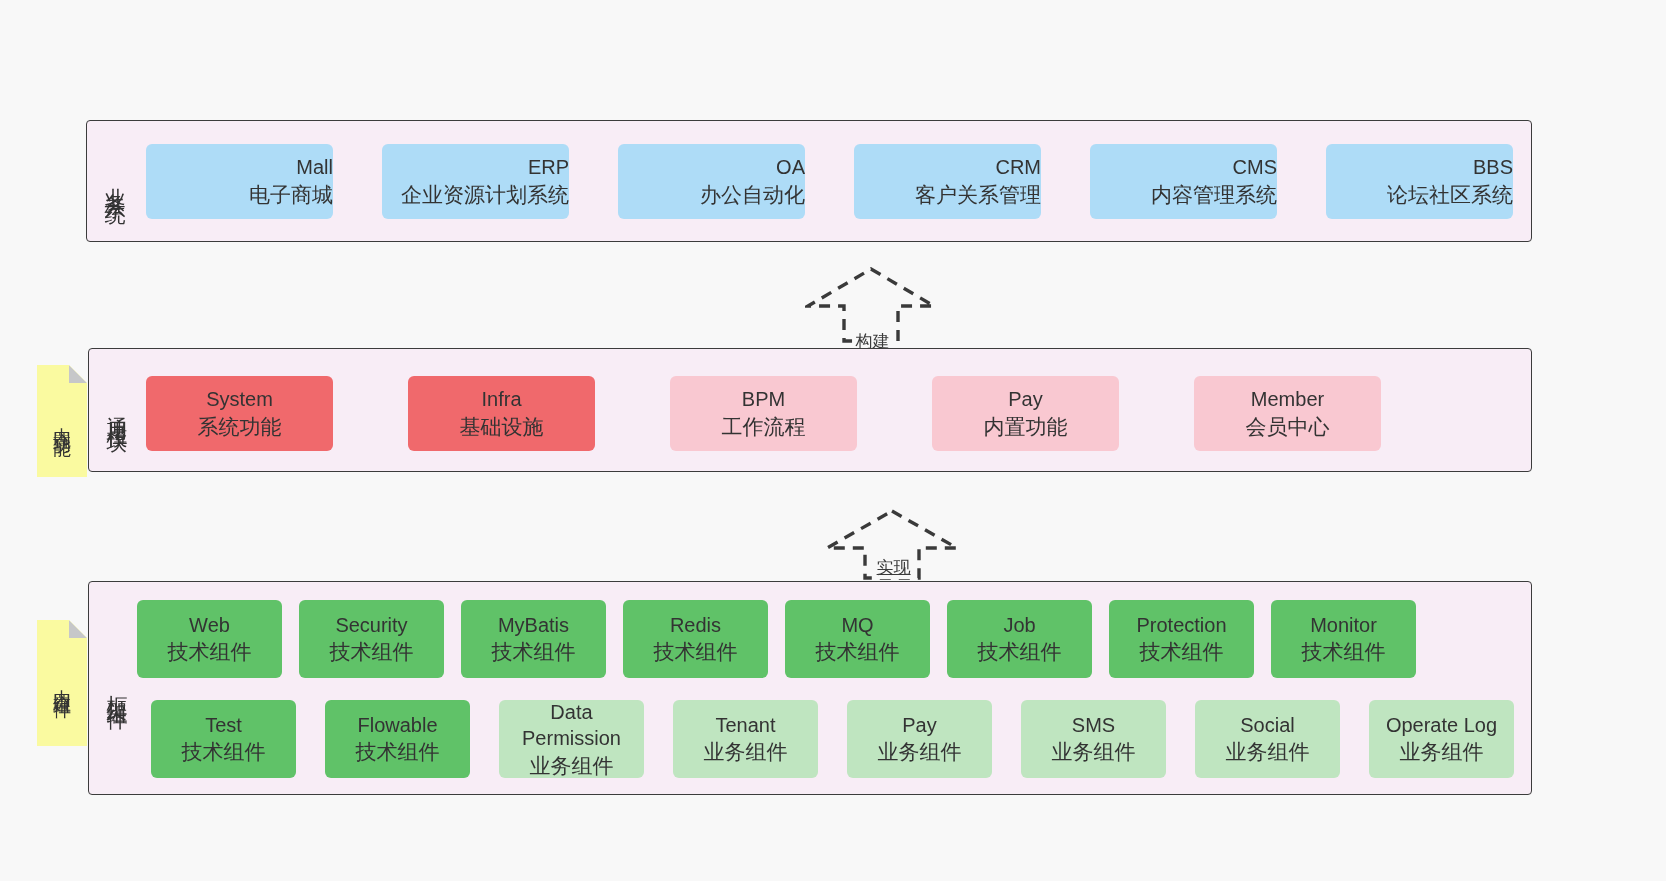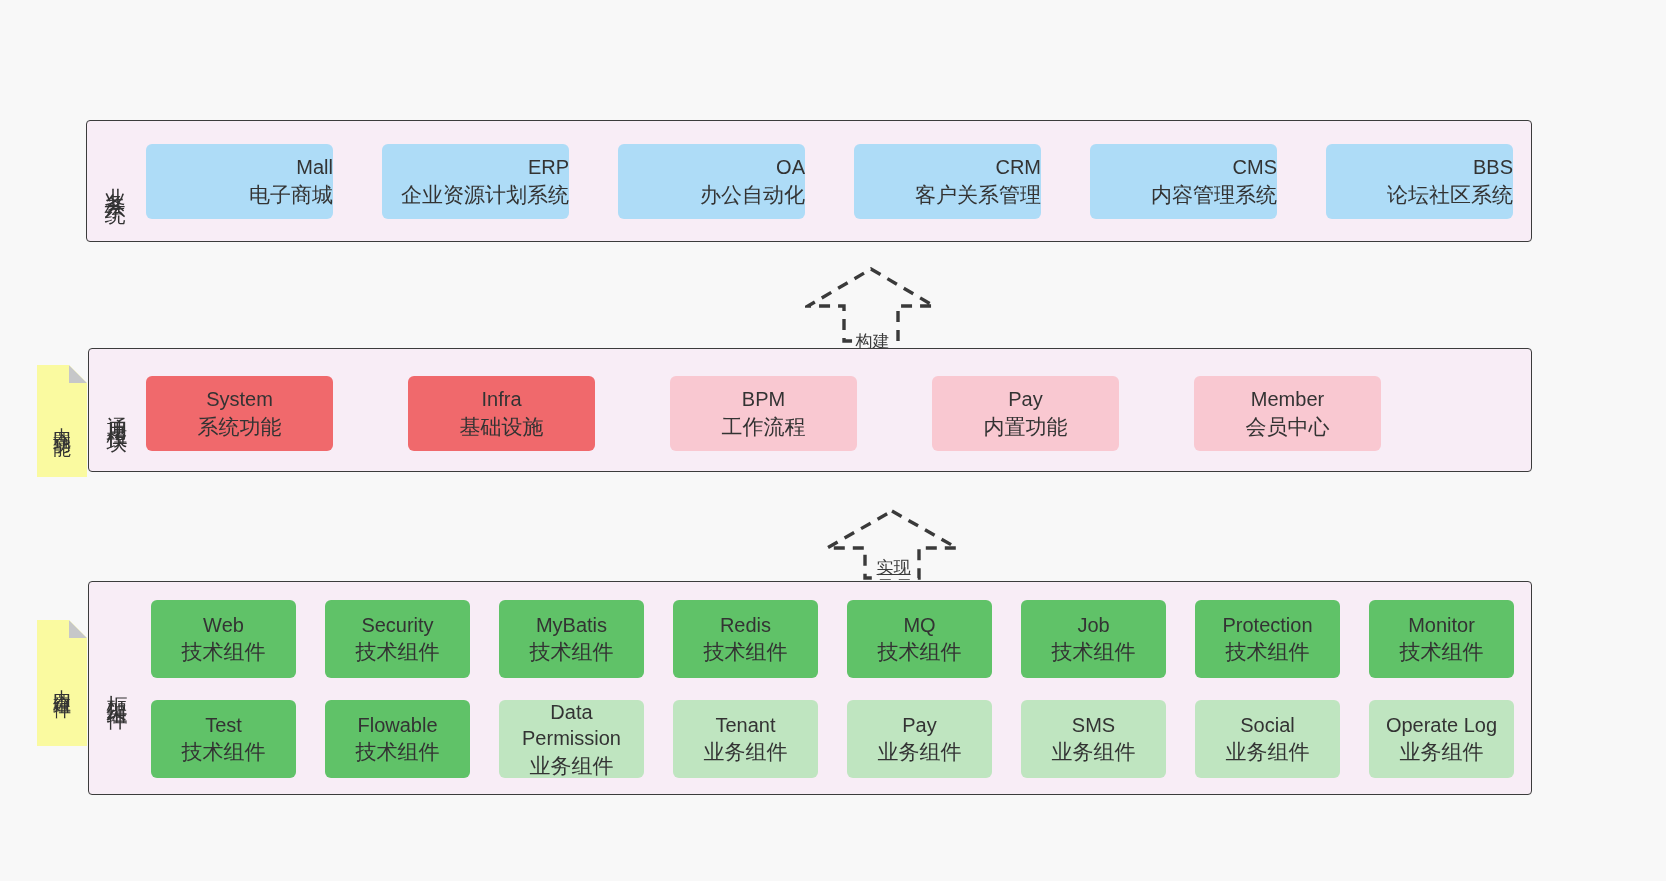--- a/index.html
+++ b/index.html
@@ -146,21 +146,21 @@
     <polygon points="68,3 133,40 95,40 95,70 41,70 41,40 3,40" fill="none" stroke="#3a3a3a" stroke-width="3.4" stroke-dasharray="11,8"></polygon>
   </svg>
   <div class="arrow-label" style="top:48px;text-decoration:underline;">实现</div>
 </div>
 
 <div class="sticky" style="left:37px;top:620px;height:126px;">
   <div class="sticky-label">内置组件</div>
 </div>
 <div class="panel" style="left:88px;top:581px;width:1444px;height:214px;">
   <div class="panel-label">框架组件</div>
-  <div class="row row-narrow" style="left:62px;top:18px;gap:29px;">
+  <div class="row row-narrow" style="left:48px;top:18px;gap:17px;">
 
       <div class="box green">
         <div class="box-name">Web</div>
         <div class="box-desc">技术组件</div>
       </div>
 
       <div class="box green">
         <div class="box-name">Security</div>
         <div class="box-desc">技术组件</div>
       </div>

